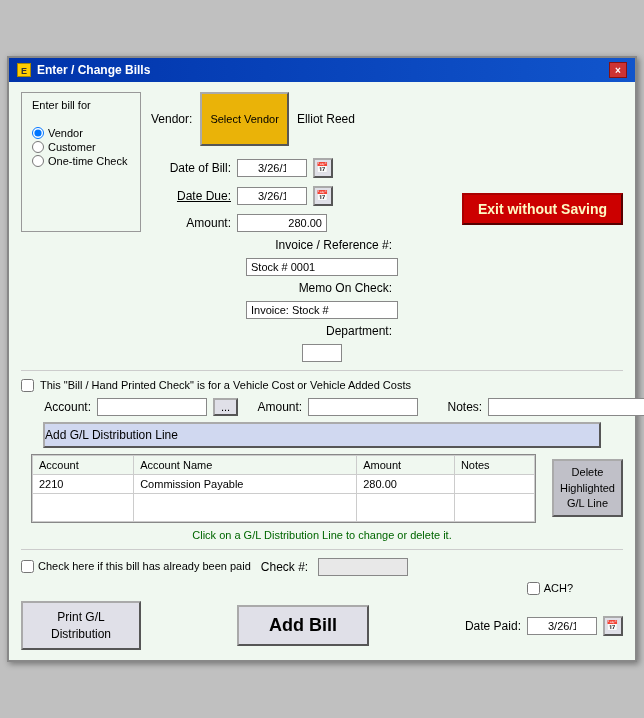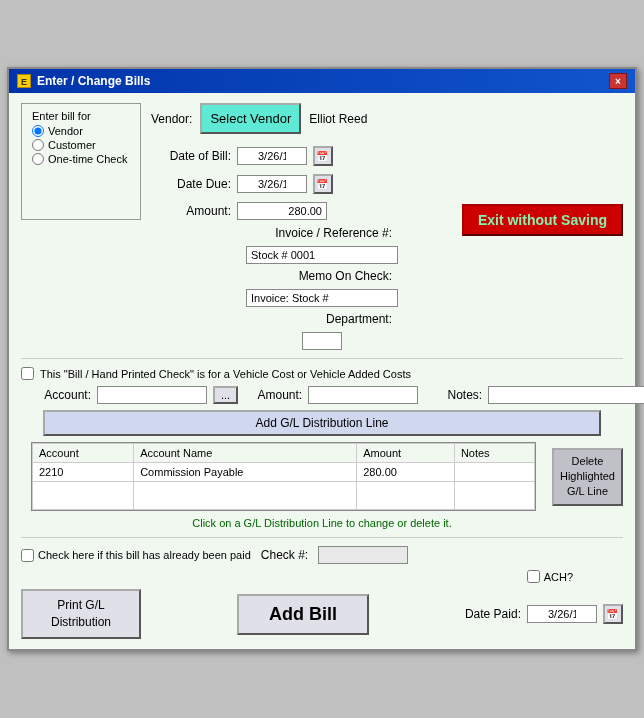--- a/index.html
+++ b/index.html
@@ -67,21 +67,21 @@
       gap: 10px;
     }
     .enter-bill-box {
       border: 1px solid #999;
       padding: 6px 10px;
       background: #f0f8f0;
       min-width: 120px;
     }
     .enter-bill-box .box-title {
       font-size: 11px;
-      margin-bottom: 3px;
+      margin-bottom: 16px;
       font-weight: normal;
     }
     .radio-group {
       display: flex;
       flex-direction: column;
       gap: 2px;
     }
     .radio-item {
       display: flex;
       align-items: center;
@@ -103,24 +103,24 @@
       display: flex;
       align-items: center;
       gap: 8px;
       margin-bottom: 4px;
     }
     .label {
       font-size: 12px;
       white-space: nowrap;
     }
     .vendor-btn {
-      background: #5eead4;
-      border: 2px outset #aaa;
-      padding: 6px 8px;
-      font-size: 13px;
+      background: #eab308;
+      border: 2px outset #aaa;
+      padding: 19px 8px;
+      font-size: 11px;
       cursor: pointer;
       white-space: nowrap;
     }
     .vendor-name {
       font-size: 12px;
       color: #000;
     }
     .date-row {
       display: flex;
       align-items: center;
@@ -152,21 +152,21 @@
     .amount-input {
       width: 90px;
       border: 1px solid #888;
       background: white;
       padding: 2px 4px;
       font-size: 11px;
       text-align: right;
     }
     .exit-btn {
       background: #cc0000;
-      color: #86efac;
+      color: #fef9c3;
       border: 2px outset #aa0000;
       padding: 6px 14px;
       font-size: 14px;
       font-weight: bold;
       cursor: pointer;
       white-space: nowrap;
       position: absolute;
       right: 12px;
       top: 135px;
     }
@@ -258,21 +258,21 @@
       padding: 1px 6px;
       font-size: 11px;
       cursor: pointer;
     }
     .add-gl-btn {
       background: #d0d8f0;
       border: 2px outset #aaa;
       padding: 4px 0;
       font-size: 12px;
       cursor: pointer;
-      text-align: center;
+      text-align: left;
       margin: 4px 22px;
     }
     .gl-table-wrapper {
       margin: 0 10px;
       border: 1px solid #888;
       background: white;
       position: relative;
     }
     .gl-table {
       width: 100%;
@@ -312,21 +312,20 @@
       flex-direction: column;
       gap: 6px;
     }
     .paid-row {
       display: flex;
       align-items: center;
       gap: 10px;
     }
     .paid-check-label {
       display: flex;
-      align-items: center;
       gap: 4px;
       font-size: 11px;
     }
     .check-num-label {
       font-size: 12px;
     }
     .check-num-input {
       width: 90px;
       border: 1px solid #888;
       background: #e8e8e8;
@@ -412,21 +411,21 @@
           <span class="label">Vendor:</span>
           <button class="vendor-btn">Select Vendor</button>
           <span class="vendor-name">Elliot Reed</span>
         </div>
         <div class="date-row">
           <span class="field-label" style="width:80px;">Date of Bill:</span>
           <input class="date-input" type="text" value="3/26/19" style="">
           <div class="cal-btn">📅</div>
         </div>
         <div class="date-row">
-          <span class="field-label" style="width:80px;">Date Due:</span>
+          <span class="field-label" style="width:80px;text-decoration:underline;">Date Due:</span>
           <input class="date-input" type="text" value="3/26/19" style="">
           <div class="cal-btn">📅</div>
         </div>
         <div class="amount-row">
           <span class="field-label" style="width:80px;">Amount:</span>
           <input class="amount-input" type="text" value="280.00" style="">
         </div>
       </div>
     </div>
 

